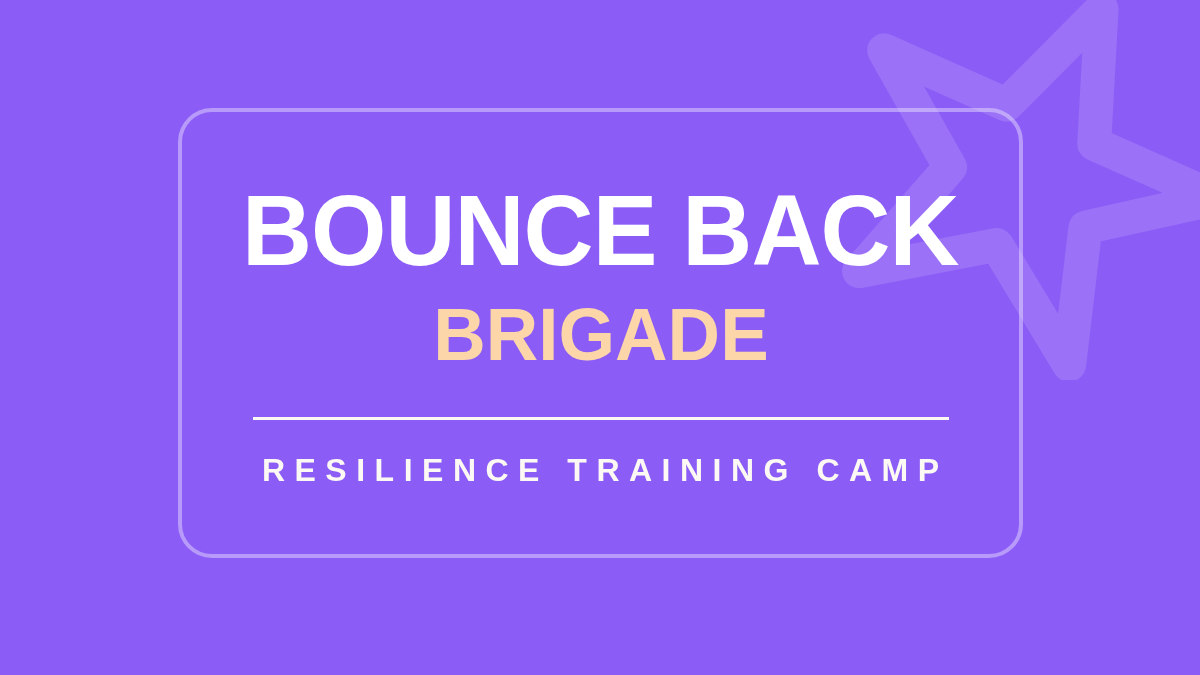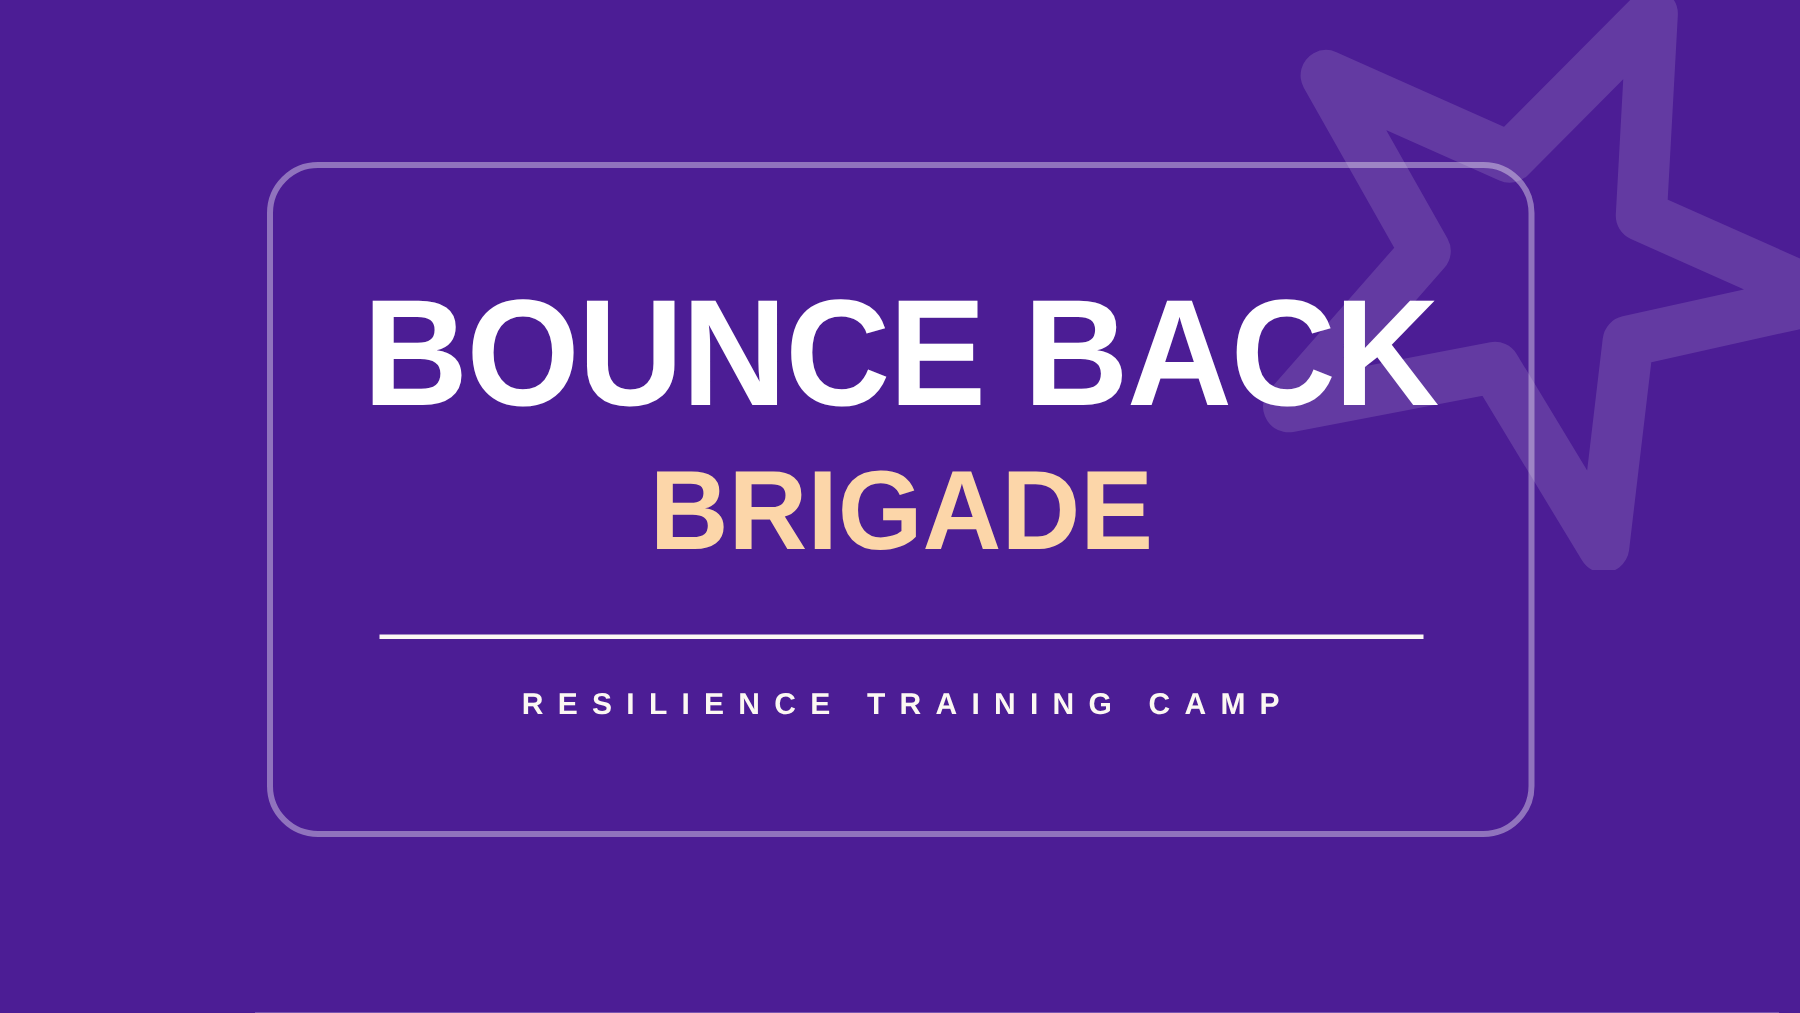--- a/index.html
+++ b/index.html
@@ -10,21 +10,21 @@
     width: 1200px;
     height: 675px;
     overflow: hidden;
     font-family: "Liberation Sans", sans-serif;
   }
 
   .poster {
     position: relative;
     width: 1200px;
     height: 675px;
-    background: #4c1d95;
+    background: #8b5cf6;
     overflow: hidden;
   }
 
   
   .star-decor {
     position: absolute;
     top: -40px;
     left: 820px;
     width: 420px;
     height: 420px;
@@ -90,21 +90,21 @@
   .divider {
     margin-top: 45px;
     width: 696px;
     height: 3px;
     background: #FBF8F4;
   }
 
   .tagline {
     margin: 0;
     margin-top: 34px;
-    font-size: 20px;
+    font-size: 32px;
     font-weight: 700;
     line-height: 1.0;
     letter-spacing: 9.5px;
     text-indent: 9.5px;
     color: #FCF8F3;
     white-space: nowrap;
     text-align: left;
   }
 </style>
 </head>

